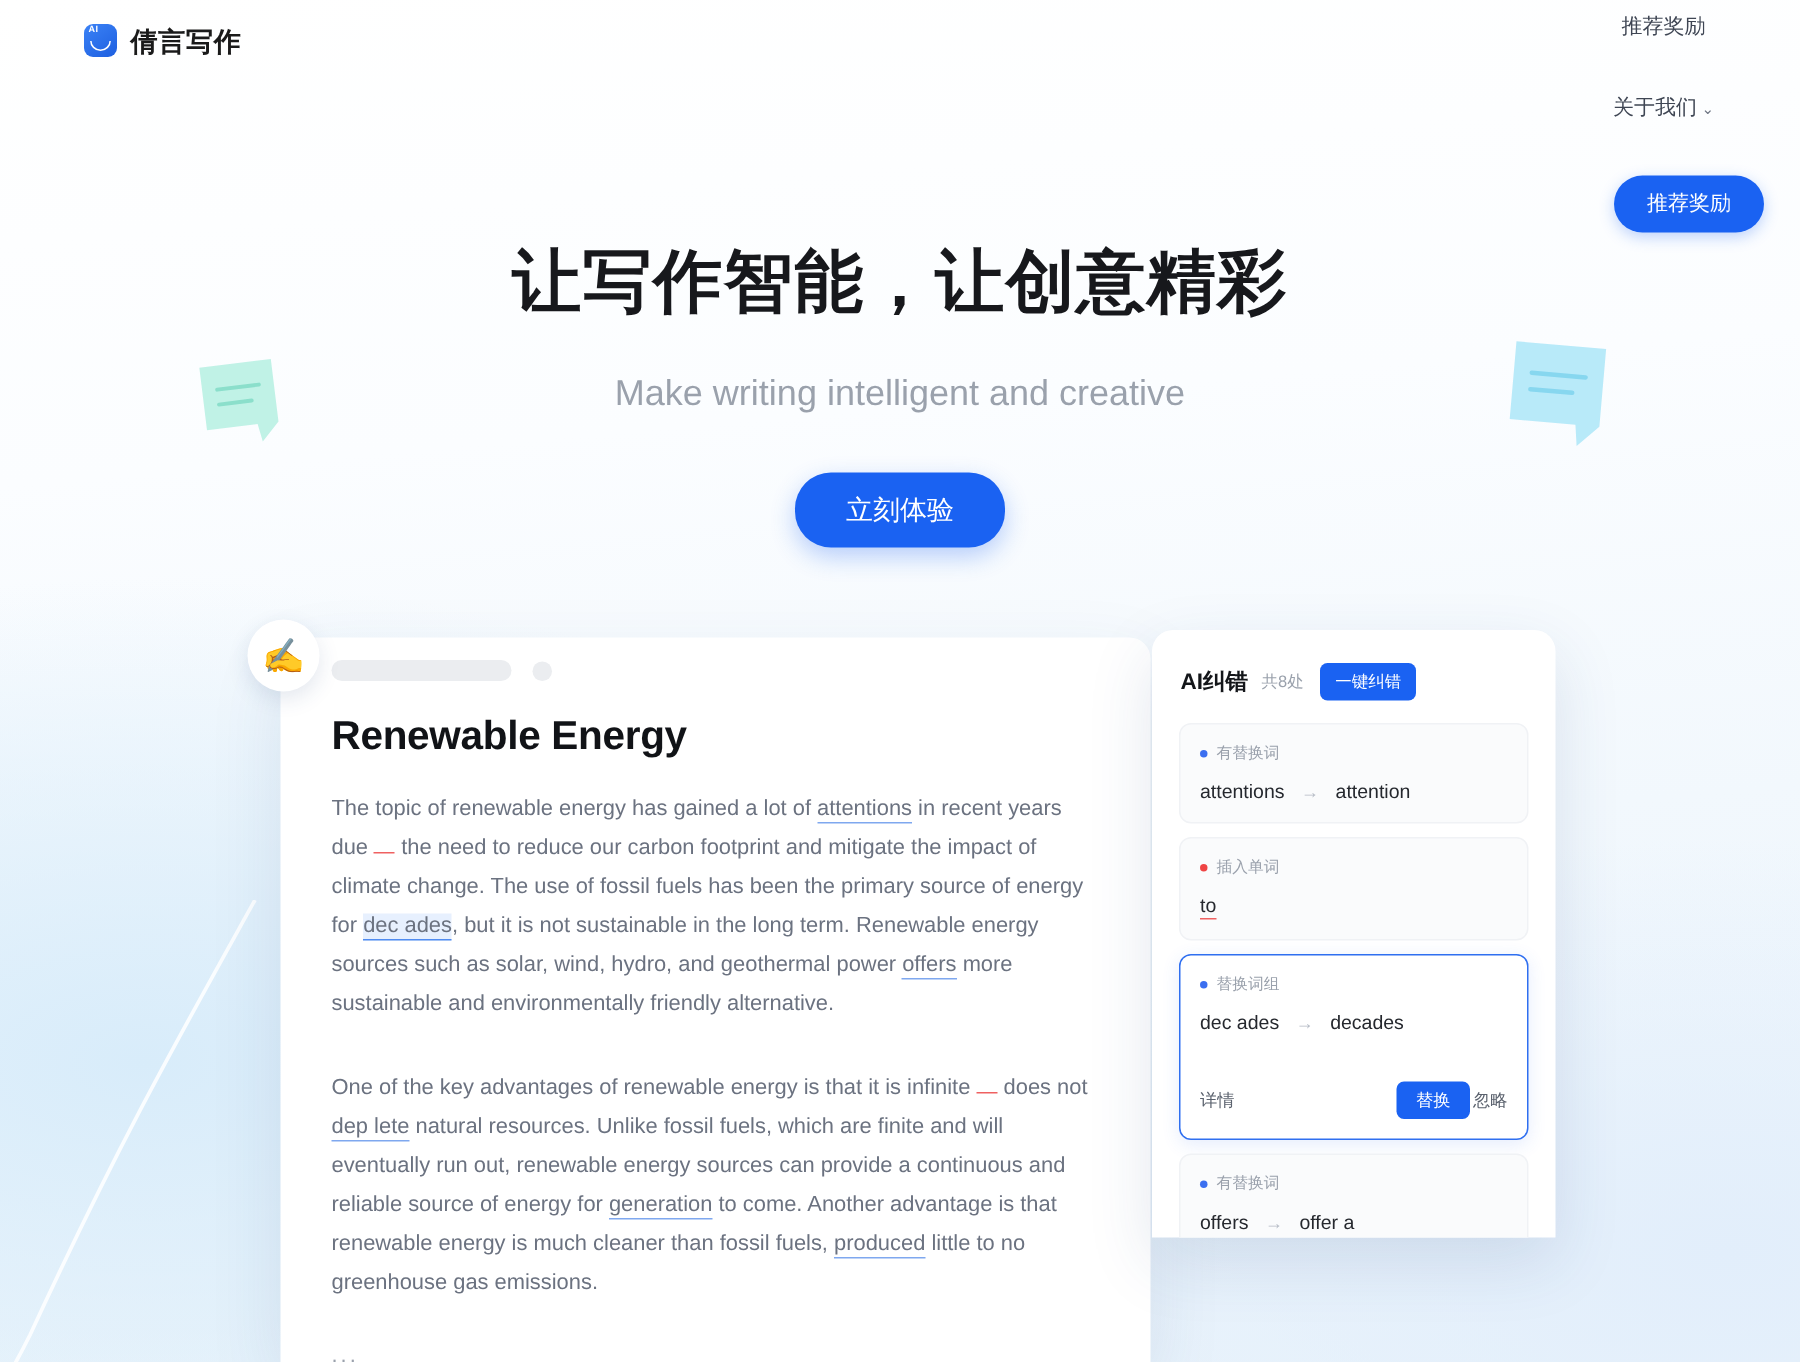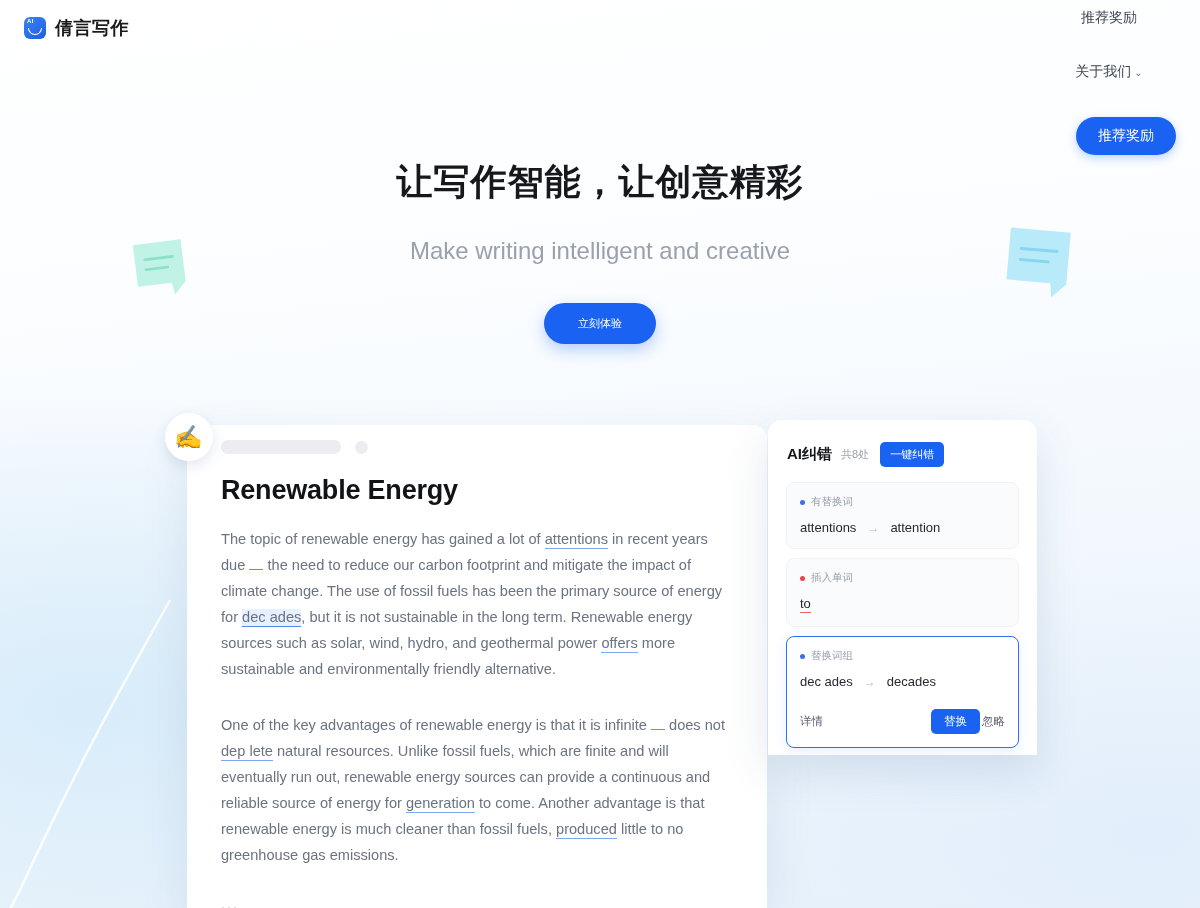--- a/index.html
+++ b/index.html
@@ -22,21 +22,21 @@
     width: 360px; height: 360px;
     pointer-events: none;
   }
 
   
   .header {
     position: absolute; top: 0; left: 0; right: 0; height: 56px;
     display: flex; align-items: center; padding: 0 24px;
     z-index: 20;
   }
-  .brand { display: flex; align-items: center; gap: 9px; }
+  .brand { display: flex; align-items: flex-start; gap: 9px; margin-left: 32px; }
   .brand-icon {
     width: 22px; height: 22px; border-radius: 6px;
     background: linear-gradient(145deg,#3b82f6,#1d5fe0);
     position: relative; flex: none;
   }
   .brand-icon .ai {
     position: absolute; top: 1px; left: 3px;
     font-size: 6px; font-weight: 700; color: #fff; letter-spacing: .3px;
   }
   .brand-icon .smile {
@@ -56,30 +56,30 @@
     background: #1a62f2; color: #fff; border: none;
     font-family: inherit; font-size: 14px; font-weight: 500;
     padding: 10px 22px; border-radius: 22px; cursor: pointer;
     box-shadow: 0 3px 10px rgba(26,98,242,.28);
     white-space: nowrap;
   }
 
   
   .hero { position: absolute; top: 160px; left: 0; right: 0; text-align: center; z-index: 5; }
   .hero h1 {
-    font-size: 36px; font-weight: 800; color: #17181c;
+    font-size: 46px; font-weight: 800; color: #17181c;
     letter-spacing: 1px; line-height: 1.2;
   }
   .hero p {
     margin-top: 34px; font-size: 24px; color: #9aa1ac; font-weight: 400;
   }
   .hero-cta {
     margin-top: 38px;
     background: #1a62f2; color: #fff; border: none;
-    font-family: inherit; font-size: 11px;
+    font-family: inherit; font-size: 18px;
     padding: 13px 34px; border-radius: 24px; cursor: pointer;
     box-shadow: 0 6px 16px rgba(26,98,242,.3);
   }
 
   
   .bubble { position: absolute; z-index: 3; }
   .bubble-left { left: 134px; top: 240px; transform: rotate(-7deg); }
   .bubble-right { right: 130px; top: 228px; transform: rotate(5deg); }
 
   
@@ -115,21 +115,21 @@
     width: 48px; height: 48px; border-radius: 50%;
     background: #fff; display: flex; align-items: center; justify-content: center;
     font-size: 23px; line-height: 1;
     box-shadow: 0 5px 14px rgba(35,70,120,.13);
     z-index: 9;
   }
 
   
   .ai-panel {
     position: absolute; left: 581px; top: -5px;
-    width: 269px; height: 335px;
+    width: 269px; height: 405px;
     background: #fff;
     border-radius: 14px 14px 0 0;
     box-shadow: 0 16px 44px rgba(35,70,120,.13);
     overflow: hidden;
   }
   .ai-head { display: flex; align-items: center; gap: 9px; padding: 22px 19px 13px 19px; }
   .ai-title { font-size: 15px; font-weight: 700; color: #14161a; }
   .ai-count { font-size: 11px; color: #9aa1ac; }
   .ai-fix-btn {
     margin-left: 2px;
@@ -146,21 +146,21 @@
     background: #fff; border: 1.5px solid #2f6ff0;
     box-shadow: 0 3px 12px rgba(47,111,240,.12);
   }
   .ai-card-label { display: flex; align-items: center; gap: 6px; font-size: 10.5px; color: #9aa1ac; }
   .dot { width: 5px; height: 5px; border-radius: 50%; flex: none; }
   .dot-blue { background: #3b6ff0; }
   .dot-red  { background: #ef4444; }
   .ai-card-words { margin-top: 11px; font-size: 13px; color: #25282e; display: flex; align-items: center; gap: 11px; }
   .ai-card-words .arrow { color: #b6bcc6; font-size: 12px; }
   .word-ins { border-bottom: 1.5px solid #ef6161; padding-bottom: 1px; }
-  .ai-actions { margin-top: 20px; display: flex; align-items: center; }
+  .ai-actions { margin-top: 32px; display: flex; align-items: center; }
   .ai-act-detail { font-size: 11.5px; color: #5b626e; cursor: pointer; }
   .ai-act-right { margin-left: auto; display: flex; align-items: center; gap: 2px; }
   .btn-replace {
     background: #1a62f2; color: #fff; border: none; font-family: inherit;
     font-size: 11.5px; padding: 5px 13px; border-radius: 5px; cursor: pointer;
   }
   .btn-ignore { font-size: 11.5px; color: #5b626e; cursor: pointer; }
 </style>
 </head>
 <body>

